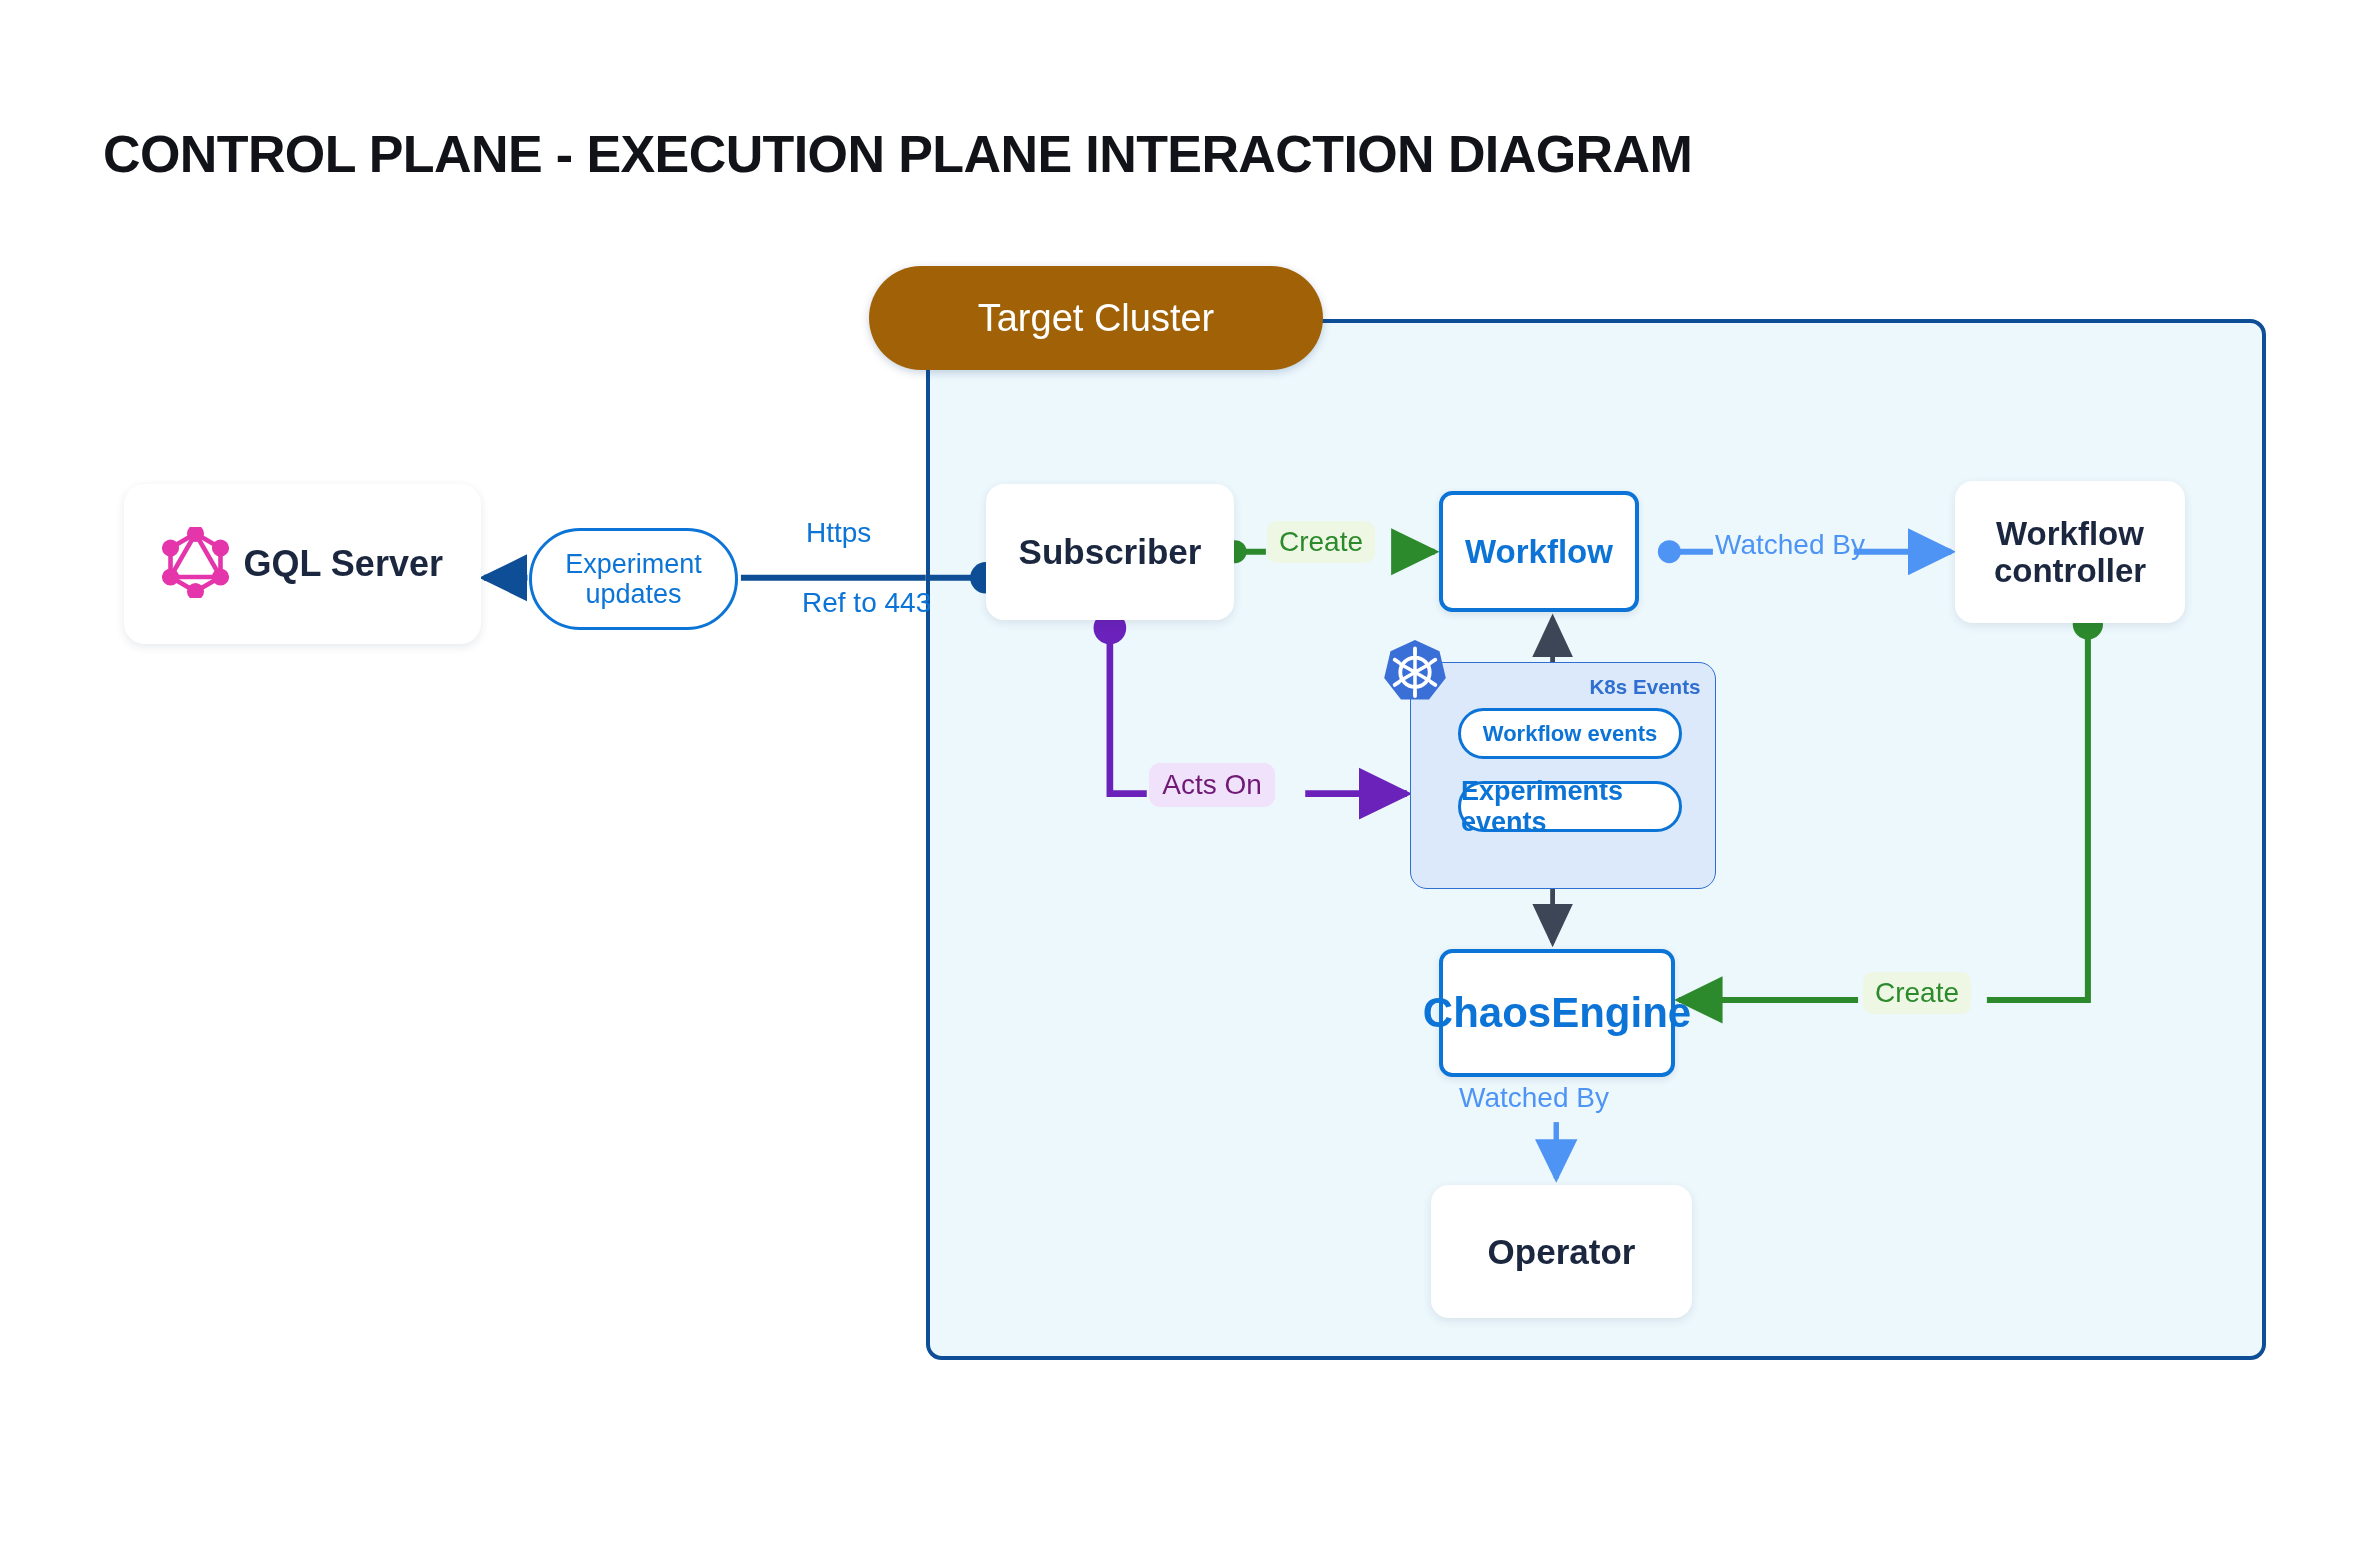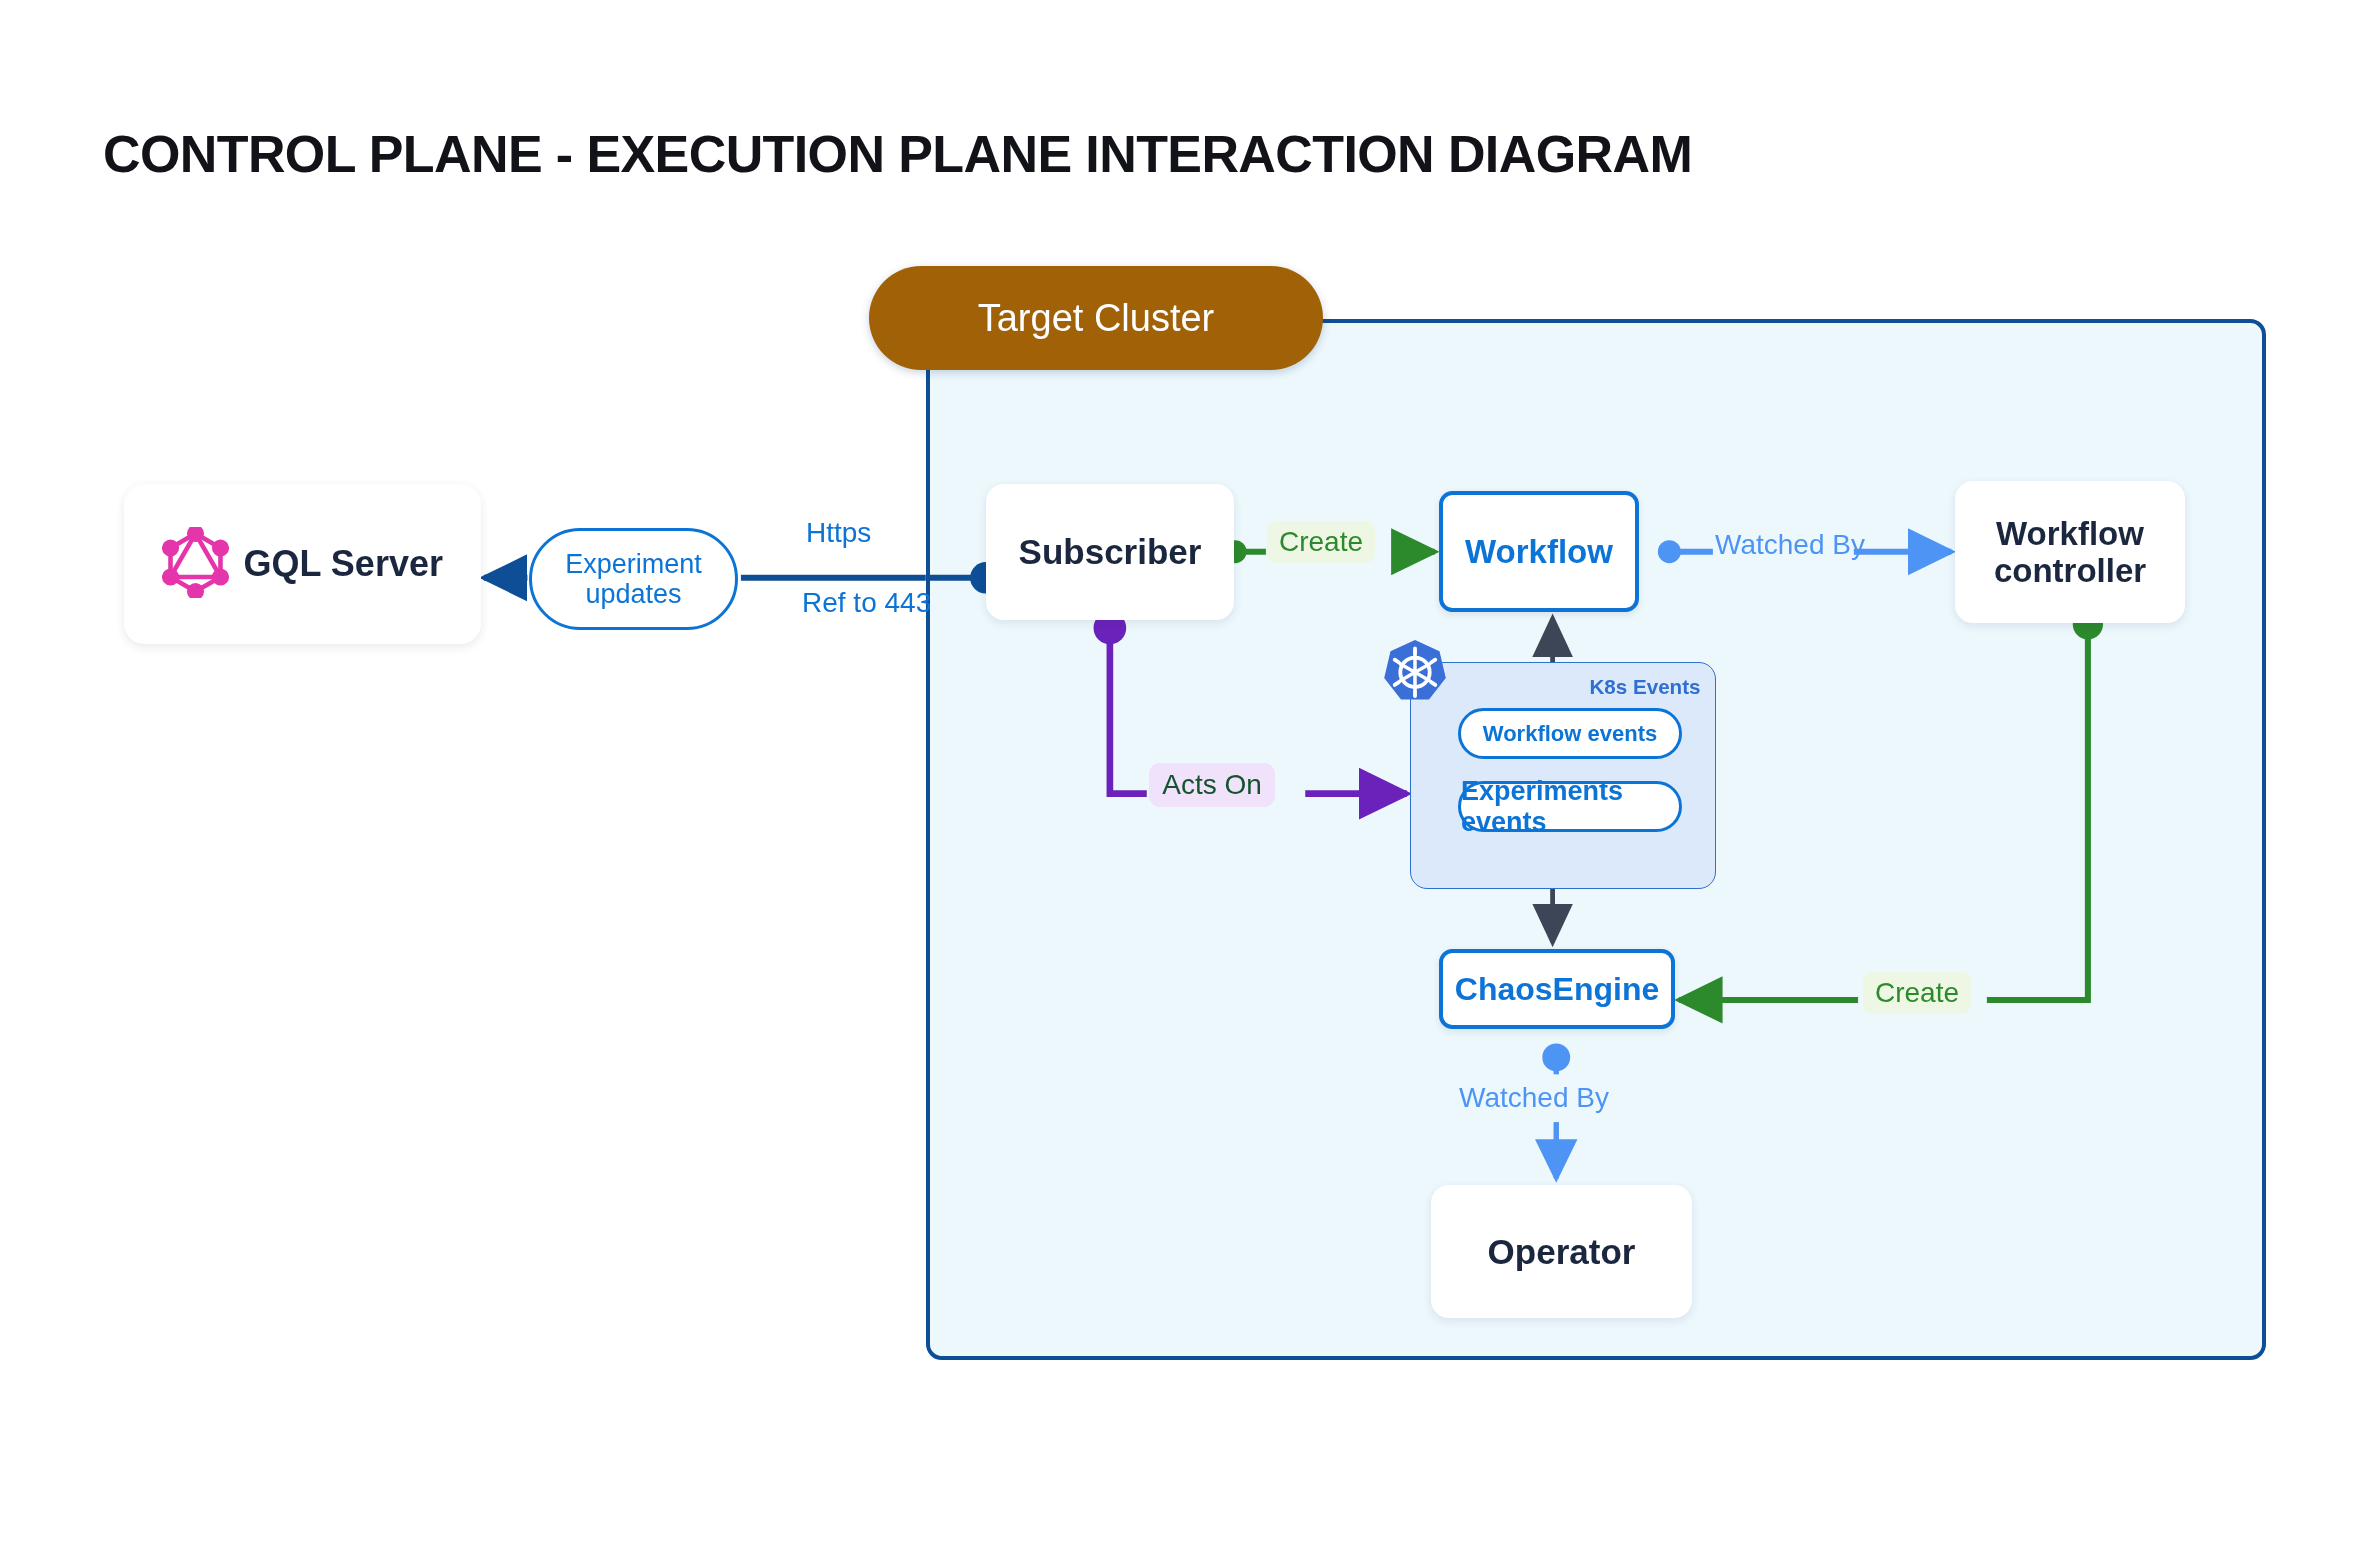--- a/index.html
+++ b/index.html
@@ -46,21 +46,21 @@
     border:4.2px solid #0b74d6;color:#0b74d6;border-radius:13.3px;
     box-shadow:0 2.4px 7.3px rgba(20,40,70,.10);
   }
 
   #node-gql{left:124px;top:484px;width:357px;height:160px;border-radius:20.6px;}
   #node-gql .inner{display:flex;align-items:center;gap:14.5px;}
   #gql-label{font-size:36px;font-weight:bold;color:#1b263f;}
   #node-subscriber{left:986px;top:484px;width:248px;height:136px;font-size:35px;}
   #node-workflow{left:1439px;top:491px;width:200px;height:121px;font-size:33px;}
   #node-workflow-controller{left:1955px;top:481px;width:230px;height:142px;font-size:33px;padding:0 8.5px;}
-  #node-chaosengine{left:1439px;top:949px;width:236px;height:80px;font-size:32px;}
+  #node-chaosengine{left:1439px;top:949px;width:236px;height:128px;font-size:42px;}
   #node-operator{left:1431px;top:1185px;width:261px;height:133px;font-size:35px;}
 
   
   #k8s-group{
     position:absolute;left:1410px;top:662px;width:306px;height:227px;
     background:#dbe9fb;border:1.8px solid #2f6fd0;border-radius:17px;
     box-sizing:border-box;z-index:15;
   }
   #k8s-group-label{
     position:absolute;right:14.5px;top:12px;
@@ -89,21 +89,21 @@
   }
   #label-https{left:806px;top:517px;color:#0b74d6;font-size:28px;}
   #label-ref443{left:802px;top:587px;color:#0b74d6;font-size:28px;}
   #label-create-1{
     left:1267px;top:521px;padding:4.8px 12px;background:#eef7e3;border-radius:9.7px;
     color:#2c8a2c;font-size:28px;
   }
   #label-watched-by-1{left:1715px;top:529px;color:#4d94f5;font-size:28px;}
   #label-acts-on{
     left:1149px;top:763px;padding:6px 13.3px;background:#f0e2fb;border-radius:11px;
-    color:#14532d;font-size:28px;
+    color:#701a75;font-size:28px;
   }
   #label-create-2{
     left:1863px;top:972px;padding:4.8px 12px;background:#eef7e3;border-radius:9.7px;
     color:#2c8a2c;font-size:28px;
   }
   #label-watched-by-2{left:1459px;top:1082px;color:#4d94f5;font-size:28px;}
 
   svg.edges{position:absolute;left:0;top:0;width:2377px;height:1542px;z-index:10;
     pointer-events:none;overflow:visible;}
 </style>

